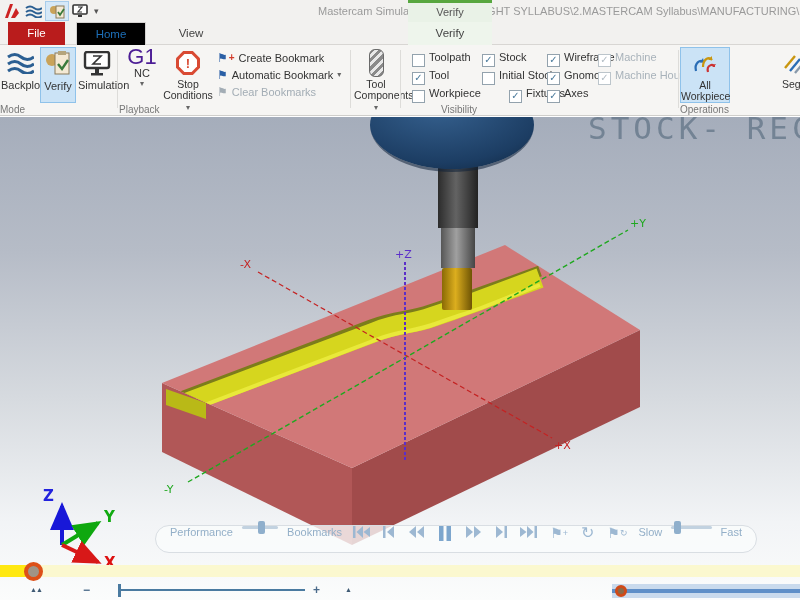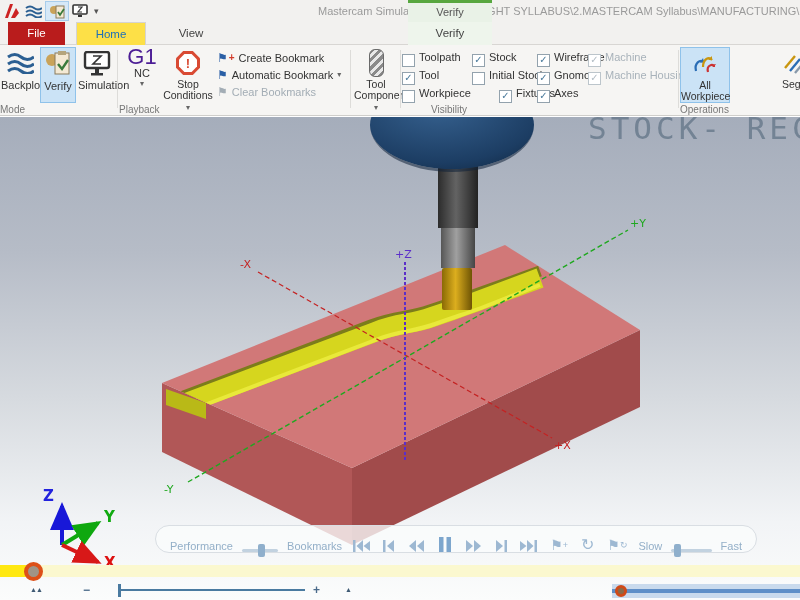--- a/index.html
+++ b/index.html
@@ -12,21 +12,21 @@
   .qat-btn.sel{background:#d6e8f7;border:1px solid #a9cdeb;}
   .title-text{position:absolute;left:318px;top:5px;font-size:11px;color:#9a9a9a;white-space:nowrap;}
   .ctx-header{position:absolute;left:408px;top:0;width:84px;height:22px;background:#e9f2e7;
       border-top:3px solid #57a73f;box-sizing:border-box;text-align:center;font-size:11px;
       color:#555;line-height:18px;}
   
   .tabrow{position:absolute;left:0;top:22px;width:800px;height:23px;background:#f2f1ef;
       border-bottom:1px solid #d8d6d3;box-sizing:border-box;}
   .tab{position:absolute;top:0;height:23px;line-height:23px;text-align:center;font-size:11.5px;color:#444;}
   .tab.file{left:8px;width:57px;background:#b91c1c;color:#fff;}
-  .tab.home{left:76px;width:70px;background:#fde047;color:#1d6fb8;border:1px solid #d5d3d1;border-bottom:none;box-sizing:border-box;}
+  .tab.home{left:76px;width:70px;background:#000000;color:#1d6fb8;border:1px solid #d5d3d1;border-bottom:none;box-sizing:border-box;}
   .tab.view{left:160px;width:62px;}
   .tab.verify{left:408px;width:84px;background:#eef5ec;}
   
   .ribbon{position:absolute;left:0;top:45px;width:800px;height:71px;background:#f6f5f3;
       border-bottom:1px solid #cfcecb;box-sizing:border-box;font-size:11px;color:#333;}
   .vsep{position:absolute;top:5px;height:58px;width:1px;background:#dddcd9;}
   .rgroup{position:absolute;top:0;height:71px;}
   .glabel{position:absolute;bottom:1px;left:0;width:100%;text-align:left;font-size:10px;color:#777;}
   .bigbtn{position:absolute;top:2px;height:56px;text-align:center;cursor:default;}
   .bigbtn .ic{height:32px;display:flex;align-items:center;justify-content:center;}
@@ -58,21 +58,21 @@
   .cb.disabled .box{border-color:#bcc5cb;color:#b2bcc4;}
   
   .twoline{font-size:10.5px;line-height:11px;color:#333;}
   
   .viewport{position:absolute;left:0;top:117px;width:800px;height:483px;
      background:linear-gradient(180deg,#a5adbb 0%,#b6bcc7 28%,#d6dadf 58%,#f2f4f6 84%,#fbfcfc 100%);}
   .viewport svg{position:absolute;left:0;top:0;}
   
   .pbar{position:absolute;left:155px;top:525px;width:602px;height:28px;border-radius:14px;
      background:rgba(250,252,253,0.78);border:1px solid #d9dee3;box-sizing:border-box;
-     display:flex;align-items:flex-end;padding:0 14px;gap:9px;z-index:5;}
+     display:flex;align-items:flex-start;padding:0 14px;gap:9px;z-index:5;}
   .ptxt{font-size:11px;color:#93afc8;white-space:nowrap;}
   .trk{position:relative;height:3px;background:#c2d2e0;border-radius:2px;display:inline-block;}
   .hnd{position:absolute;top:-5px;width:7px;height:13px;background:#8fafcc;border-radius:2px;}
   .pbtn{background:none;border:none;padding:0 2px;display:flex;align-items:center;cursor:default;}
   .pbtn svg{display:block;}
   .pb-glyph{color:#9db8d2;font-size:14px;line-height:14px;}
   .pb-glyph .sub{font-size:9px;vertical-align:2px;color:#9db8d2;}
   
   .gnomon{position:absolute;left:26px;top:486px;z-index:2;}
   
@@ -213,21 +213,21 @@
   <div class="rgroup" style="left:352px;width:48px;">
     <div class="bigbtn" style="left:2px;width:44px;">
       <div class="ic">
           <div class="tc-icon"></div>
         </div>
       <div class="twoline"><span>Tool Components</span> <span class="caret">▾</span></div>
     </div>
   </div>
   <div class="vsep" style="left:400px;"></div>
 
-  <div class="rgroup" style="left:396px;width:276px;padding-left:21px;">
+  <div class="rgroup" style="left:406px;width:276px;padding-left:21px;">
     <label class="cb" style="left:6px;top:5px;"><span class="box">✓</span><span>Toolpath</span></label>
     <label class="cb checked" style="left:6px;top:23px;"><span class="box">✓</span><span>Tool</span></label>
     <label class="cb" style="left:6px;top:41px;"><span class="box">✓</span><span>Workpiece</span></label>
     <label class="cb checked" style="left:76px;top:5px;"><span class="box">✓</span><span>Stock</span></label>
     <label class="cb" style="left:76px;top:23px;"><span class="box">✓</span><span>Initial Stock</span></label>
     <label class="cb checked" style="left:76px;top:41px;margin-left:27px;"><span class="box">✓</span><span>Fixtures</span></label>
     <label class="cb checked" style="left:141px;top:5px;"><span class="box">✓</span><span>Wireframe</span></label>
     <label class="cb checked" style="left:141px;top:23px;"><span class="box">✓</span><span>Gnomon</span></label>
     <label class="cb checked" style="left:141px;top:41px;"><span class="box">✓</span><span>Axes</span></label>
     <label class="cb checked disabled" style="left:192px;top:5px;"><span class="box">✓</span><span>Machine</span></label>

